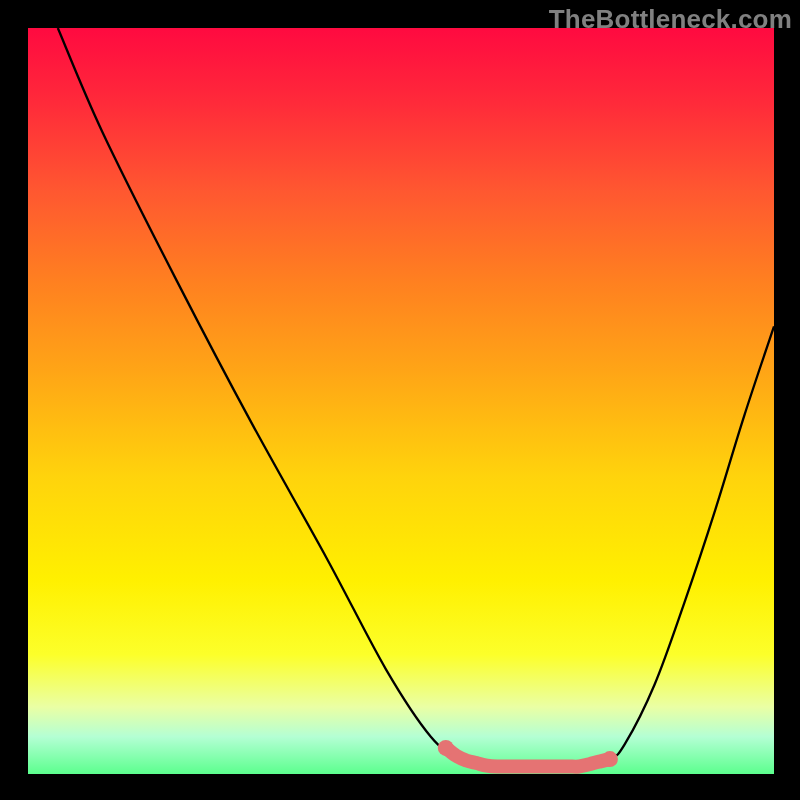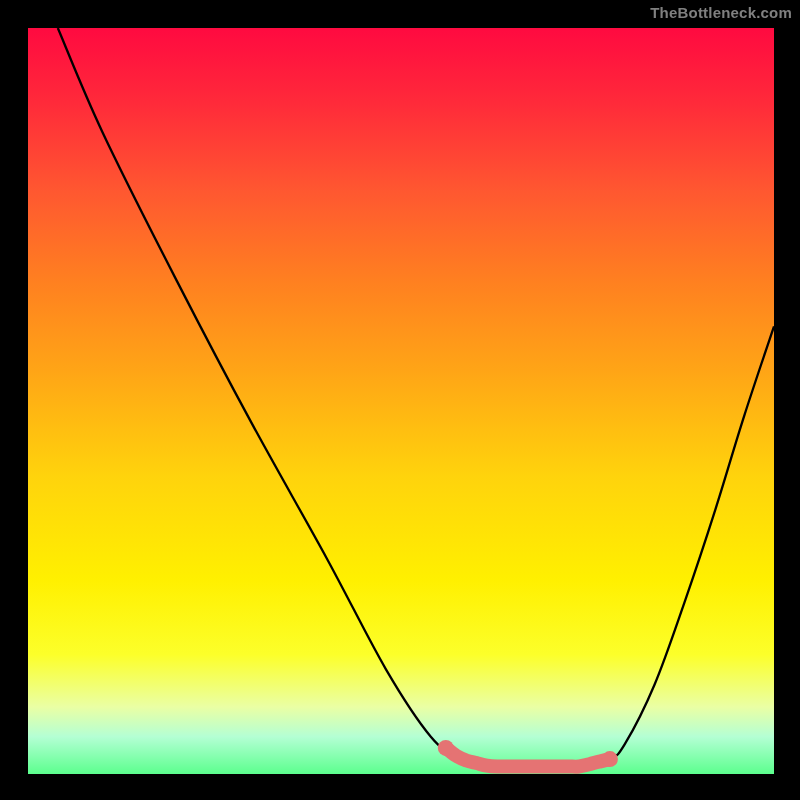--- a/index.html
+++ b/index.html
@@ -32,21 +32,21 @@
     #eaffa4 91%,
     #b4ffd4 95%,
     #5CFF8E 100%
   );
 }
 .watermark {
   position: absolute;
   right: 8px;
   top: 4px;
   font-family: Arial, Helvetica, sans-serif;
-  font-size: 15px;
+  font-size: 26px;
   font-weight: 600;
   color: #808080;
   letter-spacing: 0.2px;
 }
 svg.curve {
   position: absolute;
   left: 0;
   top: 0;
 }
 </style>

